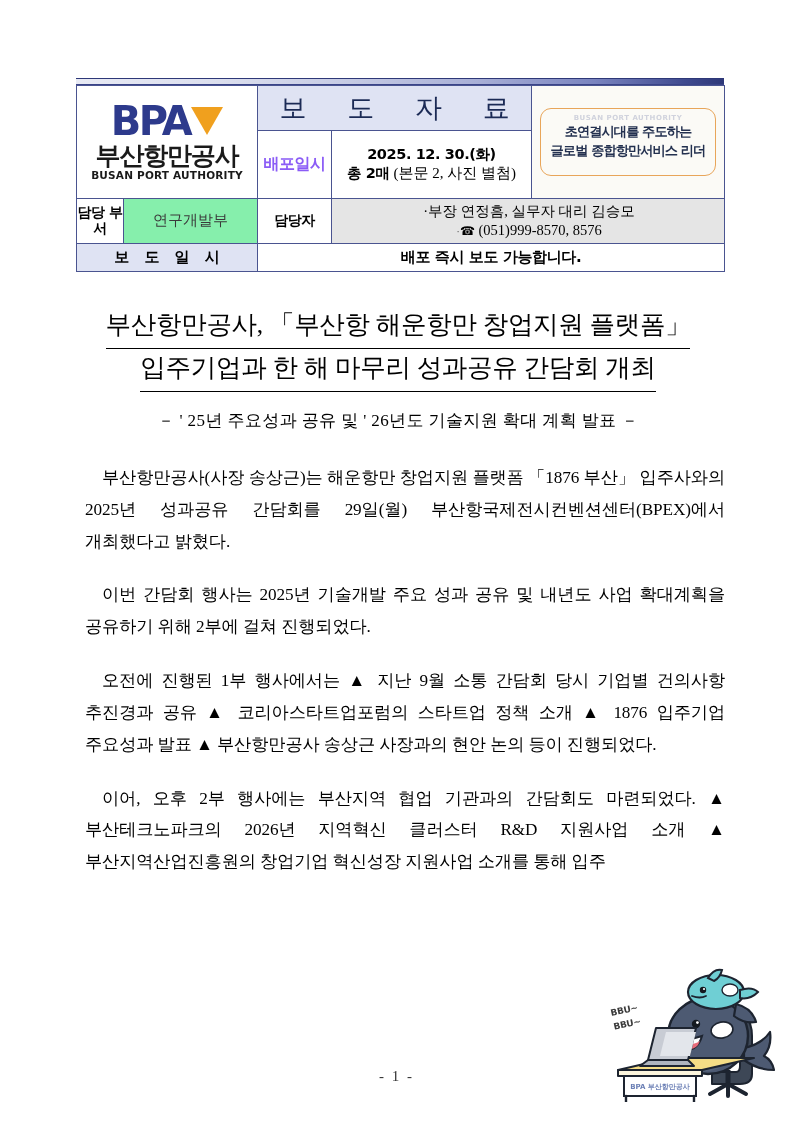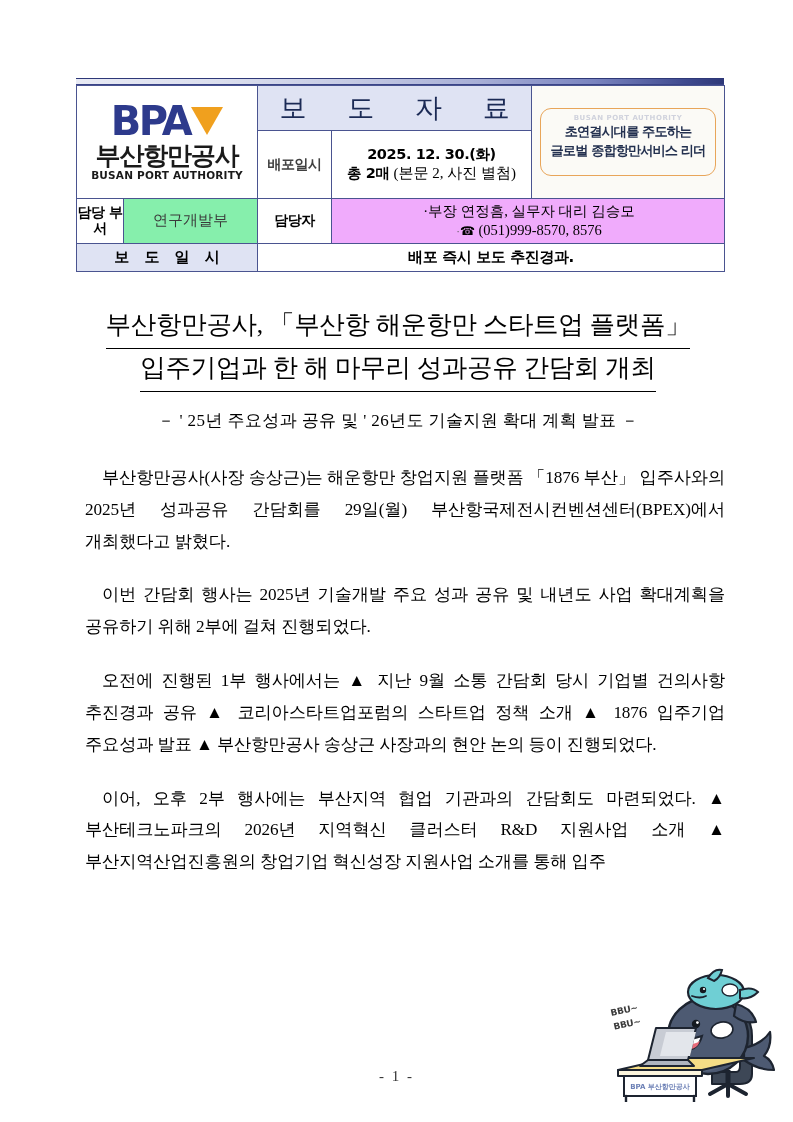--- a/index.html
+++ b/index.html
@@ -114,22 +114,22 @@
     letter-spacing: 17px;
     padding-left: 17px;
     color: #1b2a55;
     font-family: "Liberation Serif", serif;
   }
 
   .cell-label {
     background: #ffffff;
     font-family: "DejaVu Sans", sans-serif;
     font-weight: 700;
-    font-size: 14px;
-    color: #404040;
+    font-size: 16px;
+    color: #8b5cf6;
     letter-spacing: -0.5px;
   }
 
   .cell-dist {
     background: #ffffff;
     padding: 11px 6px !important;
     line-height: 1.32;
     font-size: 15px;
   }
   .dist-l1 {
@@ -199,21 +199,21 @@
   }
   .cell-mgr-label {
     width: 74px;
     background: #ffffff;
     font-family: "DejaVu Sans", sans-serif;
     font-weight: 700;
     font-size: 14px;
     letter-spacing: -0.5px;
   }
   .cell-mgr-value {
-    background: #f0abfc;
+    background: #e5e5e5;
     text-align: center;
     padding: 3px 4px 3px 6px !important;
     line-height: 1.3;
     font-size: 14.5px;
     border-left: 1px dotted #9aa2c8 !important;
   }
   .mgr-line { white-space: nowrap; }
   .mgr-dot { color: #555; font-size: 11px; }
   .phone-ico {
     font-family: "DejaVu Sans", sans-serif;
@@ -386,29 +386,29 @@
           <div class="mgr-line"><span class="mgr-dot">·</span><span class="phone-ico">☎</span>
             <span>(051)999-8570, 8576</span></div>
         </td>
       </tr>
 
       <tr>
         <td class="cell-release-label" colspan="2">
           <span>보 도 일 시</span>
         </td>
         <td class="cell-release-value" colspan="3">
-          <span>배포 즉시 보도 추진경과.</span>
+          <span>배포 즉시 보도 가능합니다.</span>
         </td>
       </tr>
     </tbody>
       </table>
   </div>
 
   <div class="headline">
-    <div class="headline-line"><span class="u">부산항만공사, 「부산항 해운항만 스타트업 플랫폼」</span></div>
+    <div class="headline-line"><span class="u">부산항만공사, 「부산항 해운항만 창업지원 플랫폼」</span></div>
     <div class="headline-line"><span class="u">입주기업과 한 해 마무리 성과공유 간담회 개최</span></div>
   </div>
 
   <div class="subtitle">－ ' 25년 주요성과 공유 및 ' 26년도 기술지원 확대 계획 발표 －</div>
 
   <div class="body-text">
     <p class="para"><span class="ind"></span><span>부산항만공사(사장 송상근)는 해운항만 창업지원 플랫폼 「1876 부산」 입주사와의 2025년 성과공유 간담회를 29일(월) 부산항국제전시컨벤션센터(BPEX)에서 개최했다고 밝혔다.</span></p>
 
     <p class="para"><span class="ind"></span><span>이번 간담회 행사는 2025년 기술개발 주요 성과 공유 및 내년도 사업 확대계획을 공유하기 위해 2부에 걸쳐 진행되었다.</span></p>
 

